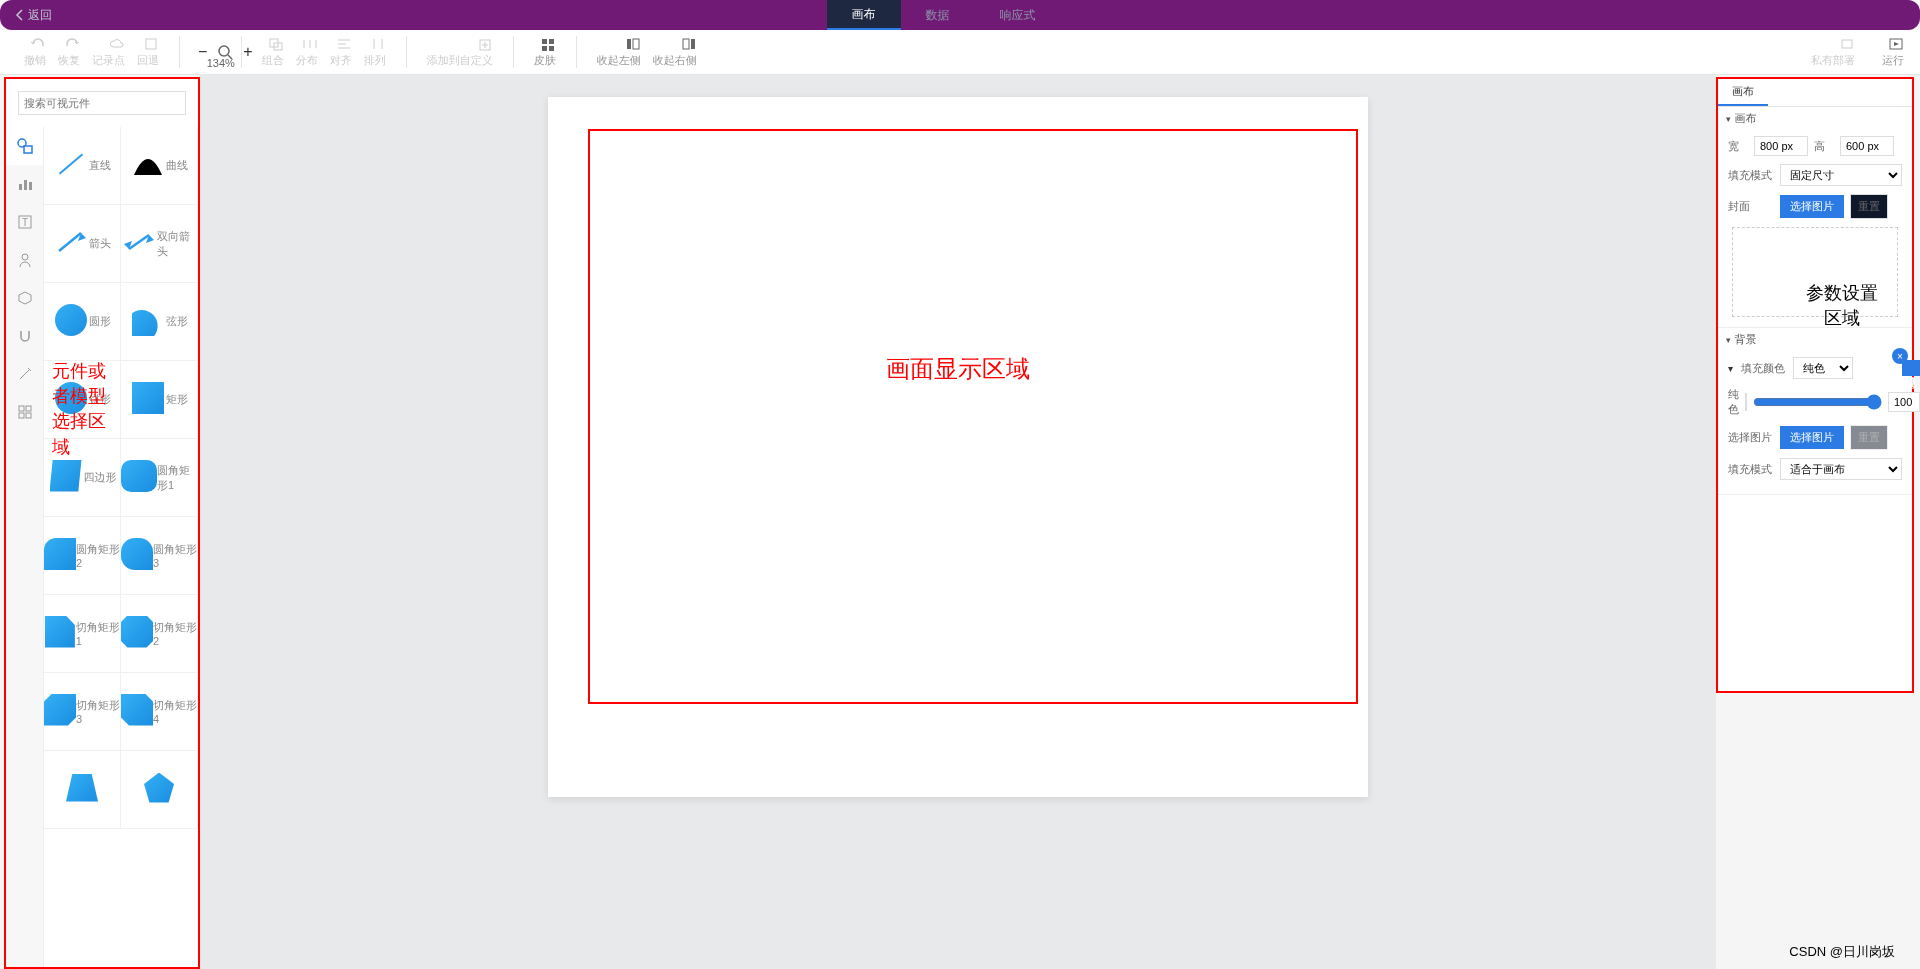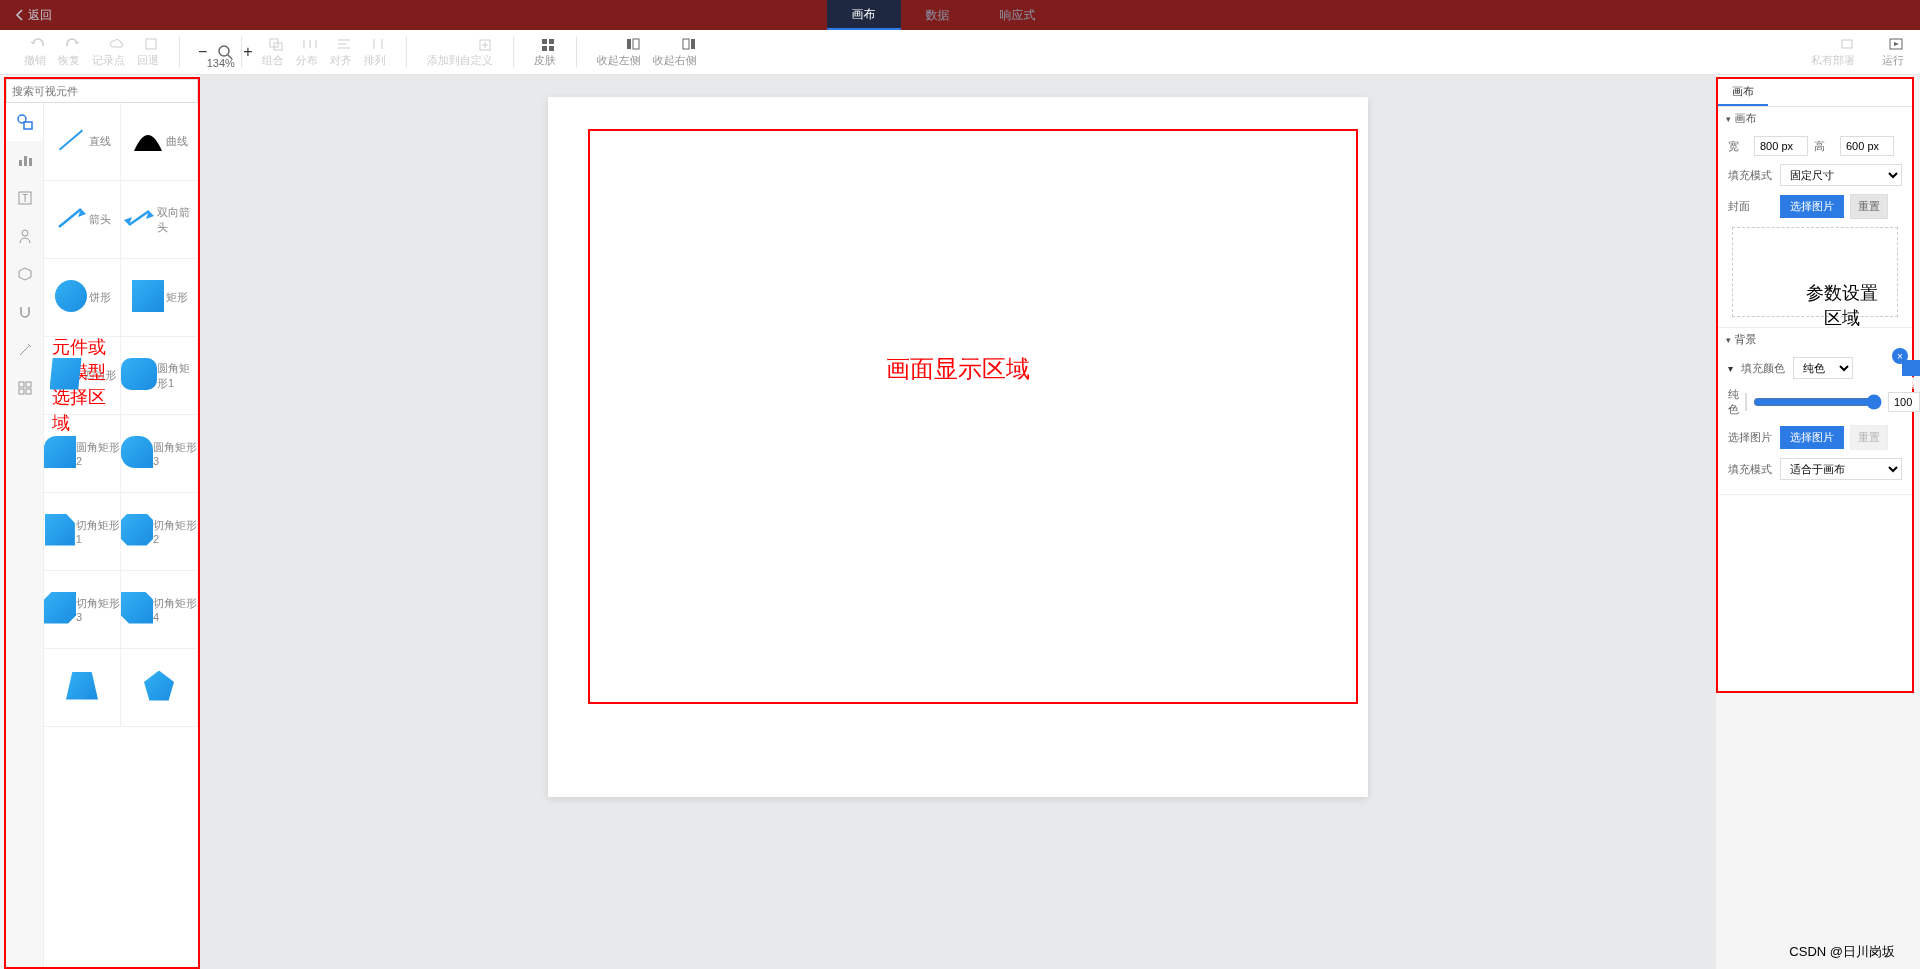--- a/index.html
+++ b/index.html
@@ -1,38 +1,38 @@
 <!DOCTYPE html>
 <html><head>
   <meta charset="utf-8">
   <style>
     * { margin: 0; padding: 0; box-sizing: border-box; font-family: "Microsoft YaHei", Arial, sans-serif; }
     body { background: #f5f5f5; font-size: 12px; color: #333; overflow: hidden; }
     
-    .top-header { background: #7f1d1d; height: 30px; display: flex; align-items: center; color: #c0c5d0; }
+    .top-header { background: #701a75; height: 30px; display: flex; align-items: center; color: #c0c5d0; border-radius: 12px; }
     .back-btn { display: flex; align-items: center; padding: 0 15px; cursor: pointer; }
     .back-btn svg { margin-right: 5px; }
     .nav-tabs { display: flex; margin-left: auto; margin-right: auto; height: 100%; }
     .nav-tab { padding: 0 25px; display: flex; align-items: center; cursor: pointer; color: #8b95a8; }
     .nav-tab.active { background: #1e2941; color: #fff; border-bottom: 2px solid #2c7be5; }
     
     .toolbar { background: #fff; height: 45px; display: flex; align-items: center; border-bottom: 1px solid #e5e5e5; padding: 0 10px; }
     .tool-group { display: flex; align-items: center; height: 100%; padding: 0 8px; }
     .tool-divider { width: 1px; height: 32px; background: #e5e5e5; margin: 0 6px; }
     .tool-item { display: flex; flex-direction: column; align-items: flex-end; padding: 0 6px; cursor: pointer; color: #999; font-size: 11px; }
     .tool-item.disabled { opacity: 0.5; }
     .tool-item svg { margin-bottom: 2px; }
     .zoom-group { display: flex; align-items: center; gap: 6px; color: #333; }
     .zoom-btn { font-size: 16px; cursor: pointer; padding: 0 4px; }
     .toolbar-right { margin-left: auto; display: flex; align-items: center; gap: 15px; }
     
     .main-area { display: flex; height: calc(100vh - 75px); }
     
     .left-panel { width: 196px; background: #fff; border-right: 1px solid #e5e5e5; display: flex; flex-direction: column; border: 2px solid red; margin-left: 4px; margin-top: 2px; }
-    .search-box { padding: 0; }
+    .search-box { padding: 12px; }
     .search-input { width: 100%; padding: 5px; border: 1px solid #ddd; font-size: 11px; outline: none; }
     .left-body { display: flex; flex: 1; overflow: hidden; }
     .icon-rail { width: 38px; background: #f7f7f7; border-right: 1px solid #eee; display: flex; flex-direction: column; }
     .rail-item { height: 38px; display: flex; align-items: center; justify-content: center; cursor: pointer; color: #888; }
     .rail-item.active { color: #2c7be5; background: #fff; }
     .shape-grid { flex: 1; overflow-y: auto; position: relative; }
     .shape-grid::-webkit-scrollbar { width: 6px; }
     .shape-grid::-webkit-scrollbar-thumb { background: #ccc; }
     .shape-row { display: flex; }
     .shape-cell { width: 50%; height: 78px; display: flex; flex-direction: row; align-items: center; justify-content: center; border-right: 1px solid #f0f0f0; border-bottom: 1px solid #f0f0f0; cursor: pointer; }
@@ -51,21 +51,21 @@
     .rp-tab.active { border-bottom-color: #2c7be5; }
     .rp-section { border-bottom: 1px solid #eee; }
     .rp-section-head { display: flex; align-items: center; padding: 4px 8px; font-size: 11px; color: #555; cursor: pointer; }
     .rp-section-head::before { content: '▾'; margin-right: 4px; font-size: 9px; }
     .rp-body { padding: 6px 10px; }
     .rp-row { display: flex; align-items: center; margin-bottom: 8px; gap: 6px; }
     .rp-label { font-size: 11px; color: #666; width: 46px; }
     .rp-input { width: 54px; padding: 3px 5px; border: 1px solid #ddd; font-size: 11px; }
     .rp-select { flex: 1; padding: 3px 5px; border: 1px solid #ddd; font-size: 11px; background: #fff; }
     .rp-btn-primary { background: #2c7be5; color: #fff; padding: 4px 10px; font-size: 11px; border: none; cursor: pointer; }
-    .rp-btn-secondary { background: #e5e5e5; color: #666; padding: 4px 7px; font-size: 11px; border: 1px solid #ddd; cursor: pointer; }
+    .rp-btn-secondary { background: #0f172a; color: #666; padding: 4px 7px; font-size: 11px; border: 1px solid #ddd; cursor: pointer; }
     .rp-upload-area { border: 1px dashed #ccc; height: 90px; margin: 4px; }
     .rp-slider-row { display: flex; align-items: center; gap: 6px; }
     .rp-color-swatch { width: 18px; height: 18px; border: 1px solid #ddd; background: #fff; }
     .rp-slider { flex: 1; accent-color: #2c7be5; }
     .annotation-right { position: absolute; right: 30px; top: 202px; color: #000000; font-size: 18px; font-weight: 500; line-height: 1.4; pointer-events: none; text-align: center; width: 80px; }
     
     .feedback-tab { position: fixed; right: 0; top: 360px; width: 18px; background: #2c7be5; color: #fff; writing-mode: vertical-rl; padding: 8px 2px; font-size: 11px; cursor: pointer; text-align: center; }
     .feedback-close { position: fixed; right: 12px; top: 348px; width: 16px; height: 16px; background: #2c7be5; border-radius: 50%; color: #fff; font-size: 10px; display: flex; align-items: center; justify-content: center; cursor: pointer; }
     
     .watermark { position: fixed; bottom: 8px; right: 25px; color: #000000; font-size: 13px; }
@@ -325,20 +325,34 @@
                 </svg>
               </div>
               <div class="shape-label">双向箭头</div>
             </div>
           </div>
           <div class="shape-row">
             <div class="shape-cell">
               <div class="shape-preview">
                 <div class="shape-circle"></div>
               </div>
+              <div class="shape-label">圆形</div>
+            </div>
+            <div class="shape-cell">
+              <div class="shape-preview">
+                <div class="shape-arc"></div>
+              </div>
+              <div class="shape-label">弦形</div>
+            </div>
+          </div>
+          <div class="shape-row">
+            <div class="shape-cell">
+              <div class="shape-preview">
+                <div class="shape-circle"></div>
+              </div>
               <div class="shape-label">饼形</div>
             </div>
             <div class="shape-cell">
               <div class="shape-preview">
                 <div class="shape-rect"></div>
               </div>
               <div class="shape-label">矩形</div>
             </div>
           </div>
           <div class="shape-row">

